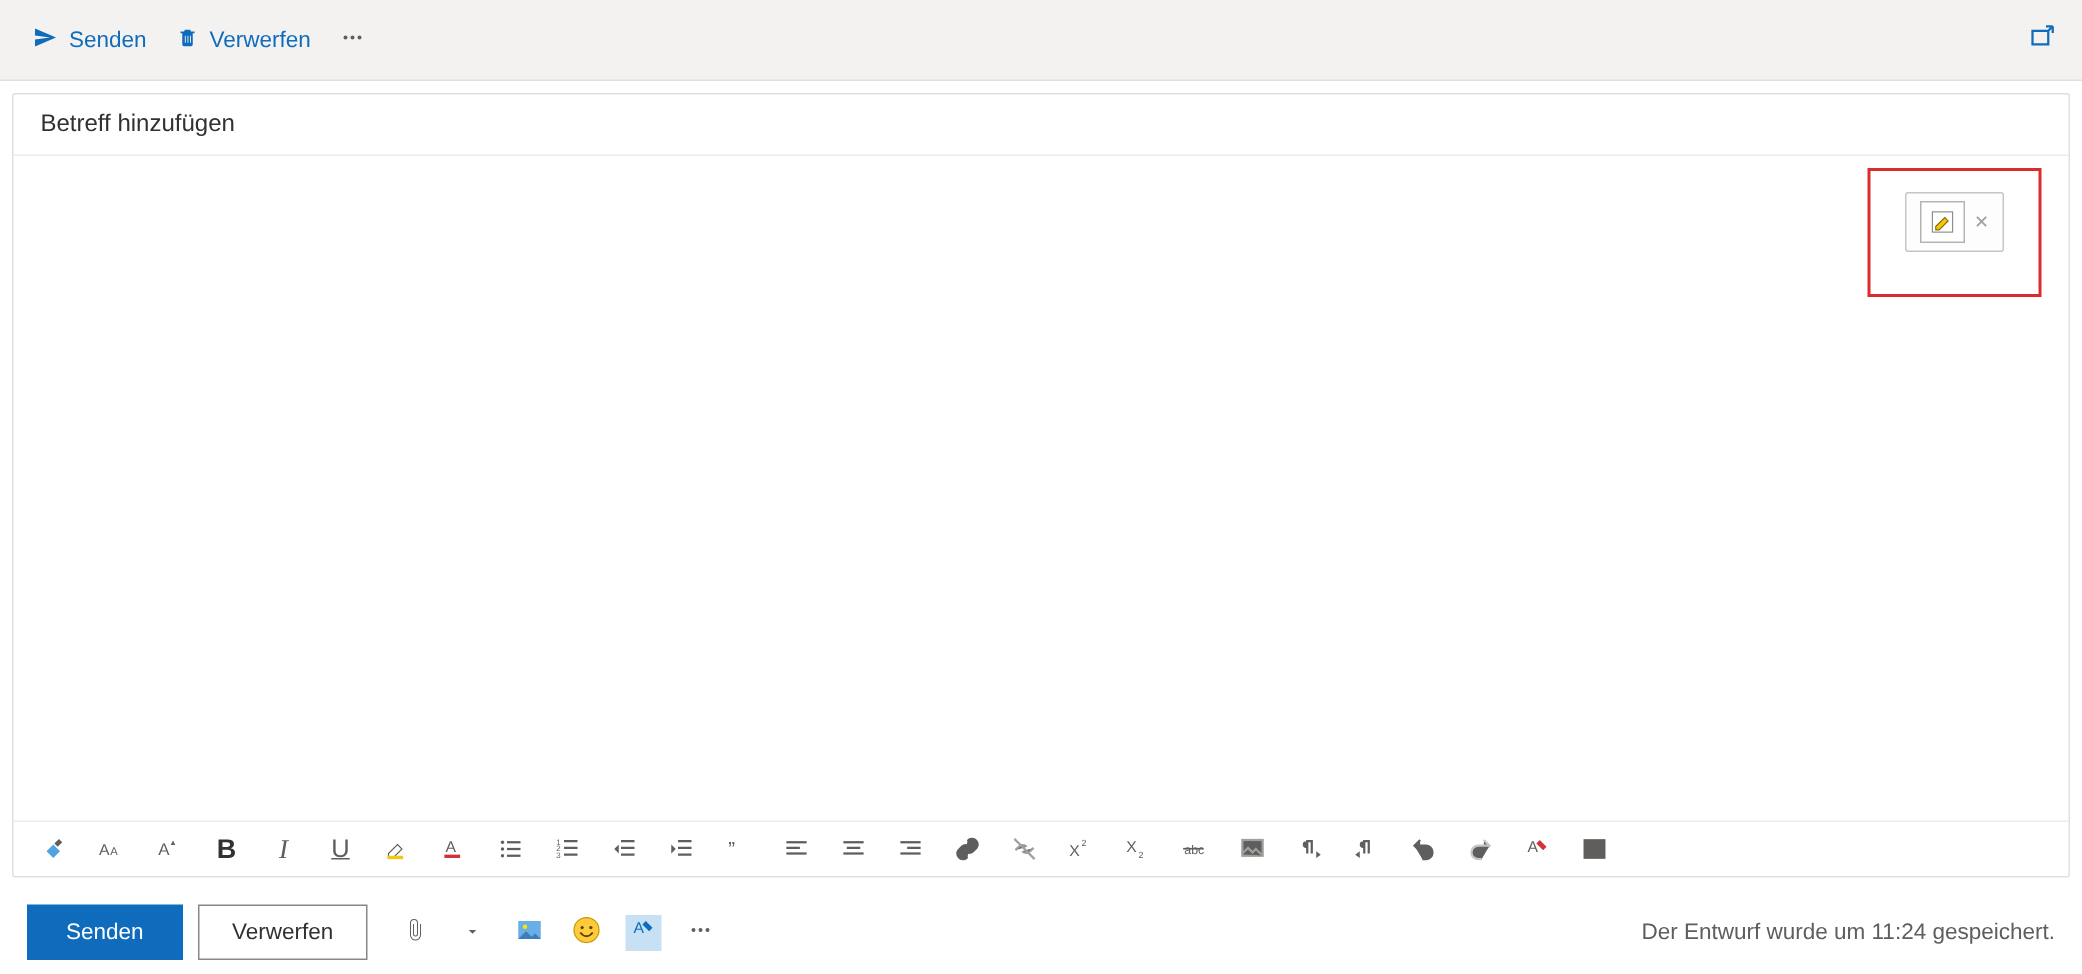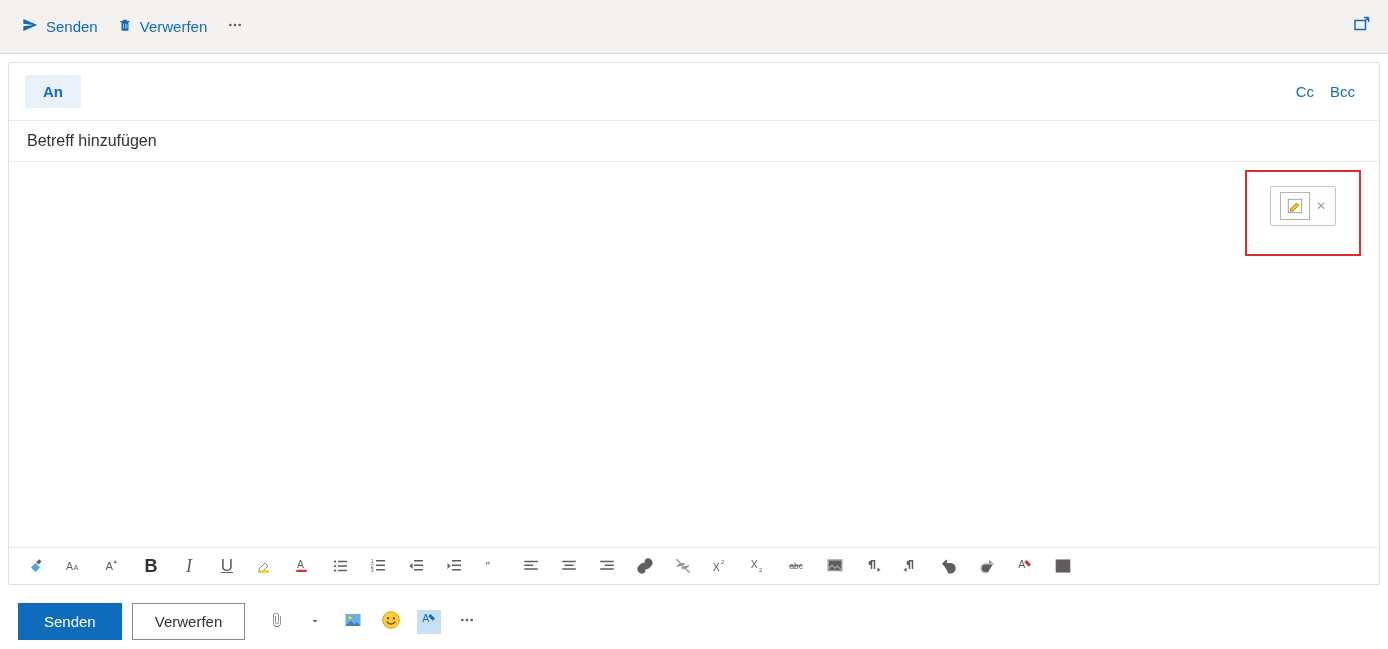--- a/index.html
+++ b/index.html
@@ -73,28 +73,20 @@
   <div class="popout">
     <span>
       <svg width="18" height="18" viewBox="0 0 24 24">
           <path fill="none" stroke="#0f6cbd" stroke-width="2" d="M4 6h14v12H4z M18 6l4-4 M22 2v6 M22 2h-6"></path>
         </svg>
     </span>
   </div>
 </div>
 
 <div class="compose">
-  <div class="row-to">
-    <div class="to-btn">
-      <span>An</span>
-    </div>
-    <input class="to-input" type="text" style="">
-    <span class="cc-link">Cc</span>
-    <span class="cc-link">Bcc</span>
-  </div>
   <div class="row-subj">
     <input class="subj-input" type="text" placeholder="Betreff hinzufügen" style="">
   </div>
   <div class="body-area">
     <textarea class="body-edit" style=""></textarea>
     <div class="widget-box">
       <div class="widget-inner">
         <div class="edit-icon-box">
           <svg width="18" height="18" viewBox="0 0 24 24">
               <rect x="3" y="3" width="18" height="18" fill="#fff" stroke="#8a8886"></rect>
@@ -321,13 +313,14 @@
           </svg></span>
     </span>
     <span class="bi">
       <span><svg width="16" height="16" viewBox="0 0 24 24">
             <circle cx="5" cy="12" r="2"></circle>
             <circle cx="12" cy="12" r="2"></circle>
             <circle cx="19" cy="12" r="2"></circle>
           </svg></span>
     </span>
   </div>
+  <div class="status">Der Entwurf wurde um 11:24 gespeichert.</div>
 </div>
 
 </body></html>

